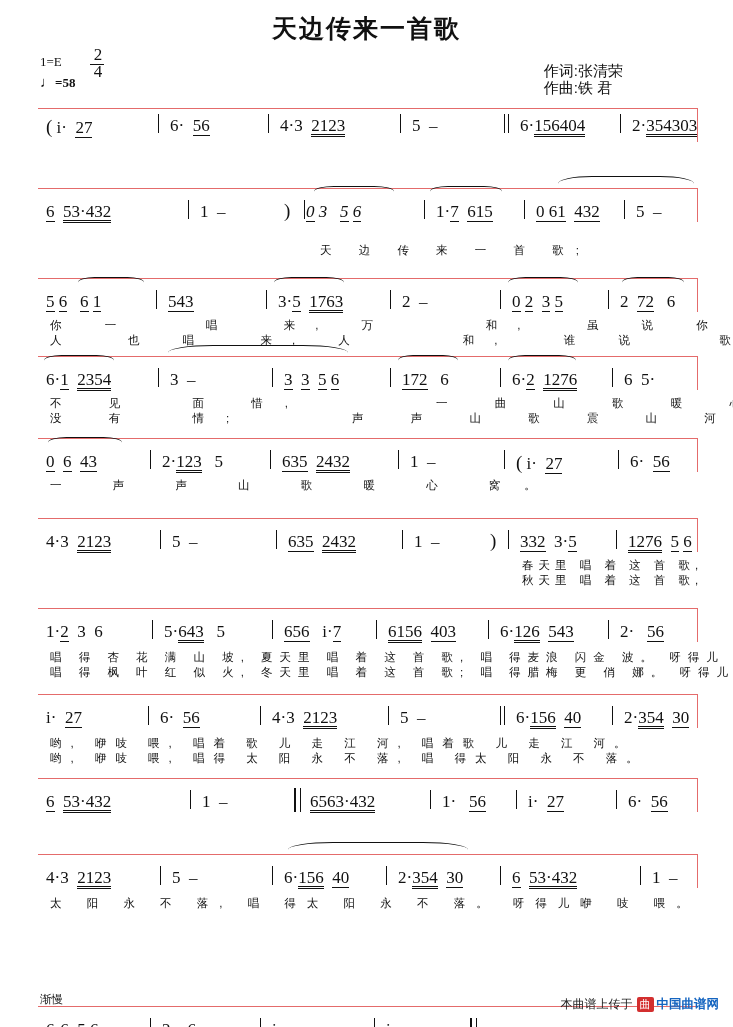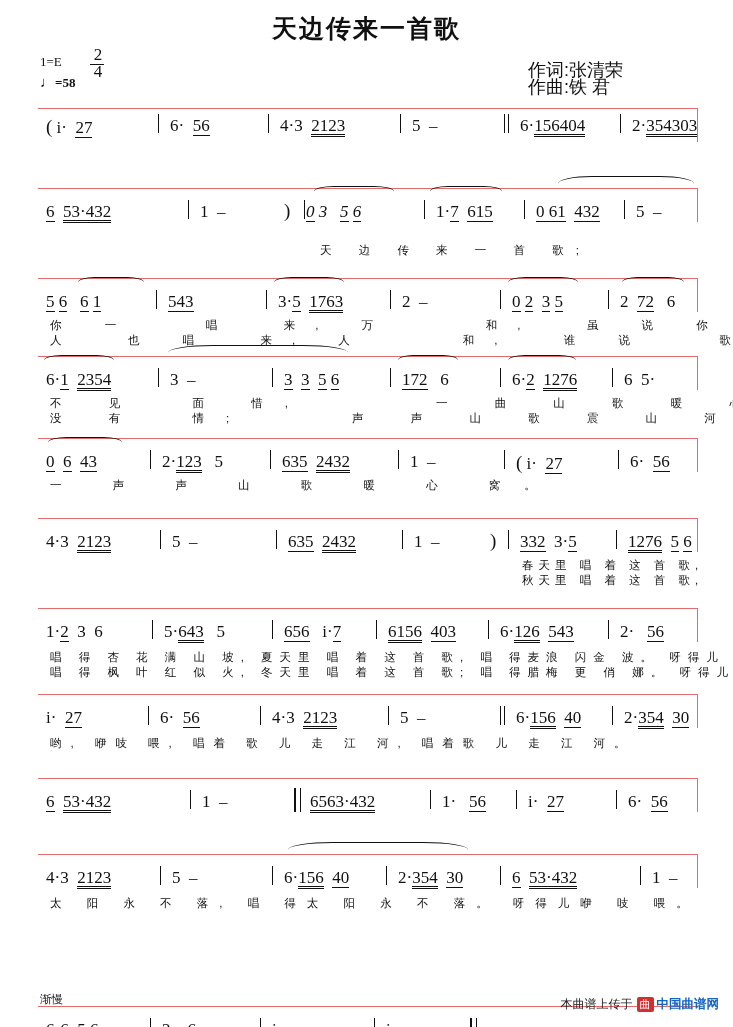--- a/index.html
+++ b/index.html
@@ -22,21 +22,21 @@
     color:#111;
   }
   .keyblock{position:absolute;left:40px;top:50px;font-size:12px;font-family:"Liberation Serif", serif;}
   .keyblock .k1{position:absolute;left:0;top:4px;white-space:nowrap;font-size:13px;}
   .keyblock .meter{position:absolute;left:50px;top:-4px;text-align:center;width:16px;line-height:1.0;font-size:13px;}
   .keyblock .meter .num{display:block;}
   .keyblock .meter .bar{display:block;width:14px;height:1px;background:#111;margin:1px 0;}
   .keyblock .tempo{position:absolute;left:0;top:24px;white-space:nowrap;font-size:13px;font-weight:bold;}
   .keyblock .tempo .note{font-size:15px;}
 
-  .credits{position:absolute;right:110px;top:62px;text-align:left;font-size:18px;line-height:17px;font-family:"Liberation Sans", sans-serif;}
+  .credits{position:absolute;right:110px;top:62px;text-align:left;font-size:15px;line-height:17px;font-family:"Liberation Sans", sans-serif;}
 
   
   .sys{position:absolute;left:38px;width:660px;}
   .topline{position:absolute;left:0;right:0;top:0;height:1px;background:#e46b6b;}
   .endbar{position:absolute;top:0;height:34px;width:1px;background:#e46b6b;}
 
   .cell{position:absolute;white-space:nowrap;}
   .num{
     font-family:"Liberation Serif", serif;
     font-size:17px;
@@ -242,20 +242,21 @@
     <div class="cell num" style="left:234px;top:14px;">4<span class="dot">·</span>3 &nbsp;<span class="u2">2123</span></div>
     <div class="bar" style="left:350px;top:12px;"></div>
     <div class="cell num" style="left:362px;top:14px;">5 &nbsp;–</div>
     <div class="bar" style="left:462px;top:12px;"></div>
     <div class="bar" style="left:466px;top:12px;"></div>
     <div class="cell num" style="left:478px;top:14px;">6<span class="dot">·</span><span class="u2">156</span> &nbsp;<span class="u1">40</span></div>
     <div class="bar" style="left:574px;top:12px;"></div>
     <div class="cell num" style="left:586px;top:14px;">2<span class="dot">·</span><span class="u2">354</span> &nbsp;<span class="u1">30</span></div>
     <div class="endbar" style="left:659px;"></div>
     <div class="lyr" style="left:12px;top:42px;letter-spacing:9px;">哟, 咿吱 喂, 唱着 歌 儿 走 江 河, 唱着歌 儿 走 江 河。</div>
+    <div class="lyr" style="left:12px;top:57px;letter-spacing:9px;">哟, 咿吱 喂, 唱得 太 阳 永 不 落, 唱 得太 阳 永 不 落。</div>
   </div>
 
   <div class="sys" style="top:778px;height:72px;">
     <div class="topline"></div>
     <div class="cell num" style="left:8px;top:14px;"><span class="u1">6</span> &nbsp;<span class="u2">53·432</span></div>
     <div class="bar" style="left:152px;top:12px;"></div>
     <div class="cell num" style="left:164px;top:14px;">1 &nbsp;–</div>
     <div class="bar" style="left:256px;top:10px;height:24px;background:#111;width:2px;"></div>
     <div class="bar" style="left:262px;top:10px;height:24px;"></div>
     <div class="cell num" style="left:272px;top:14px;"><span class="u2">6563·432</span></div>

